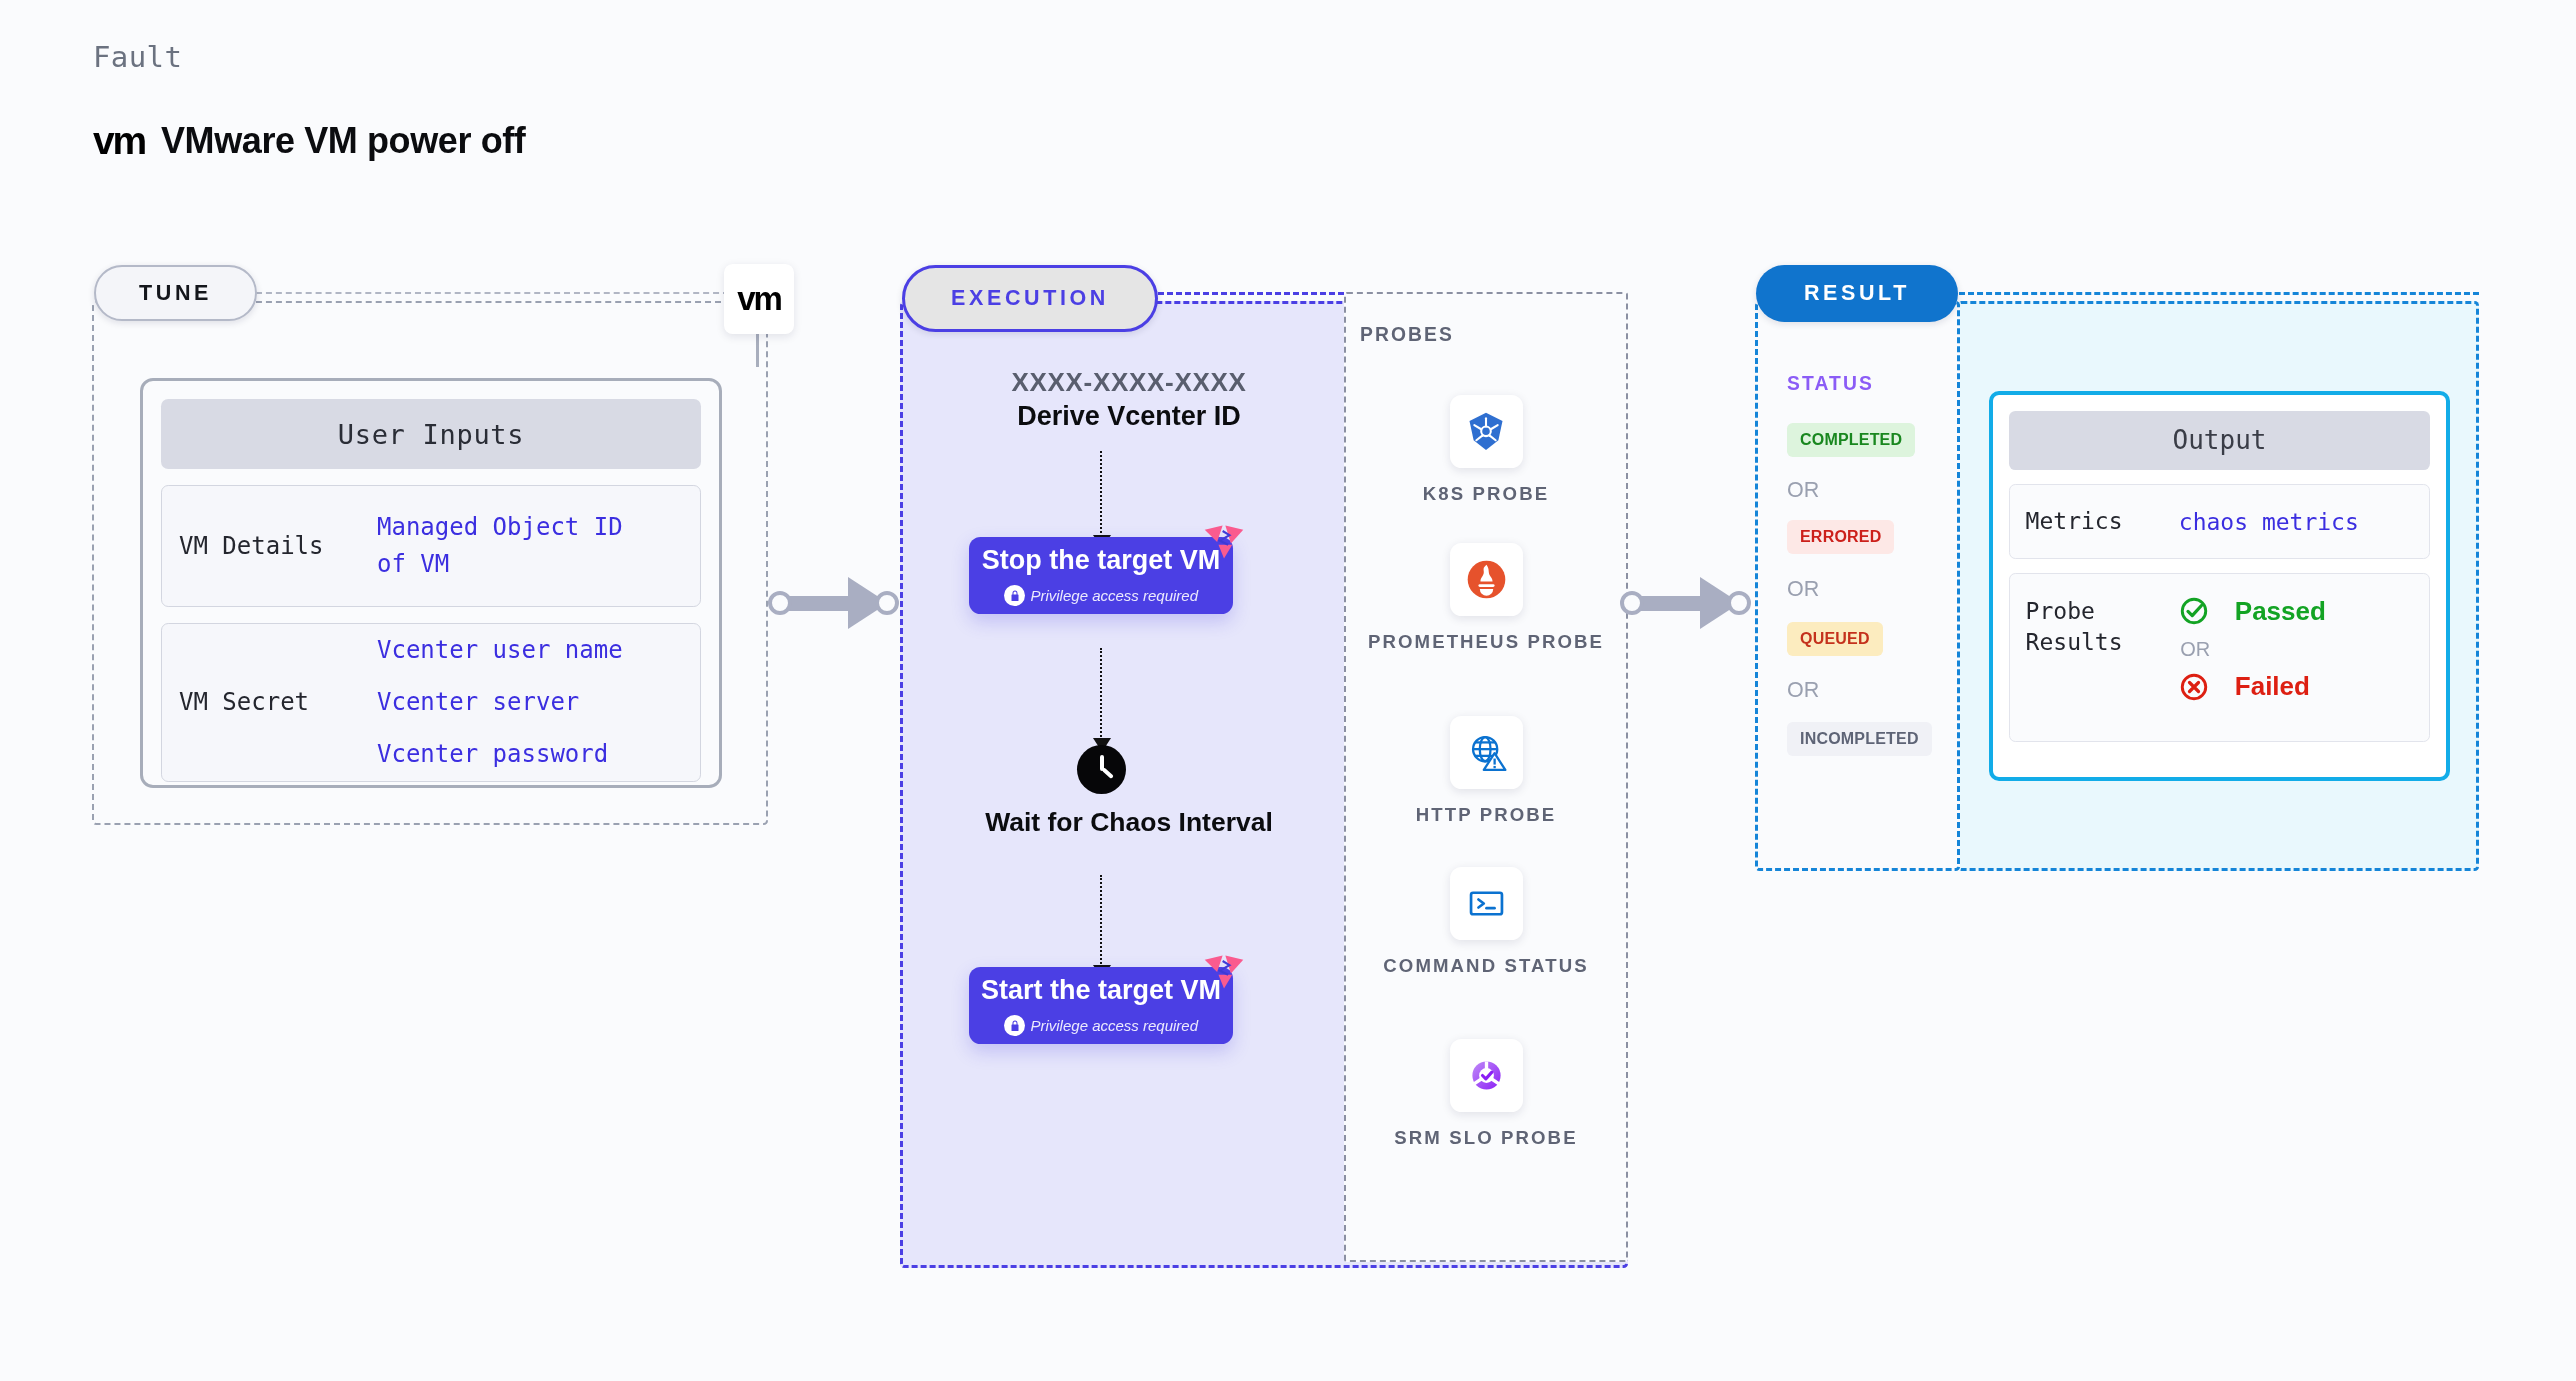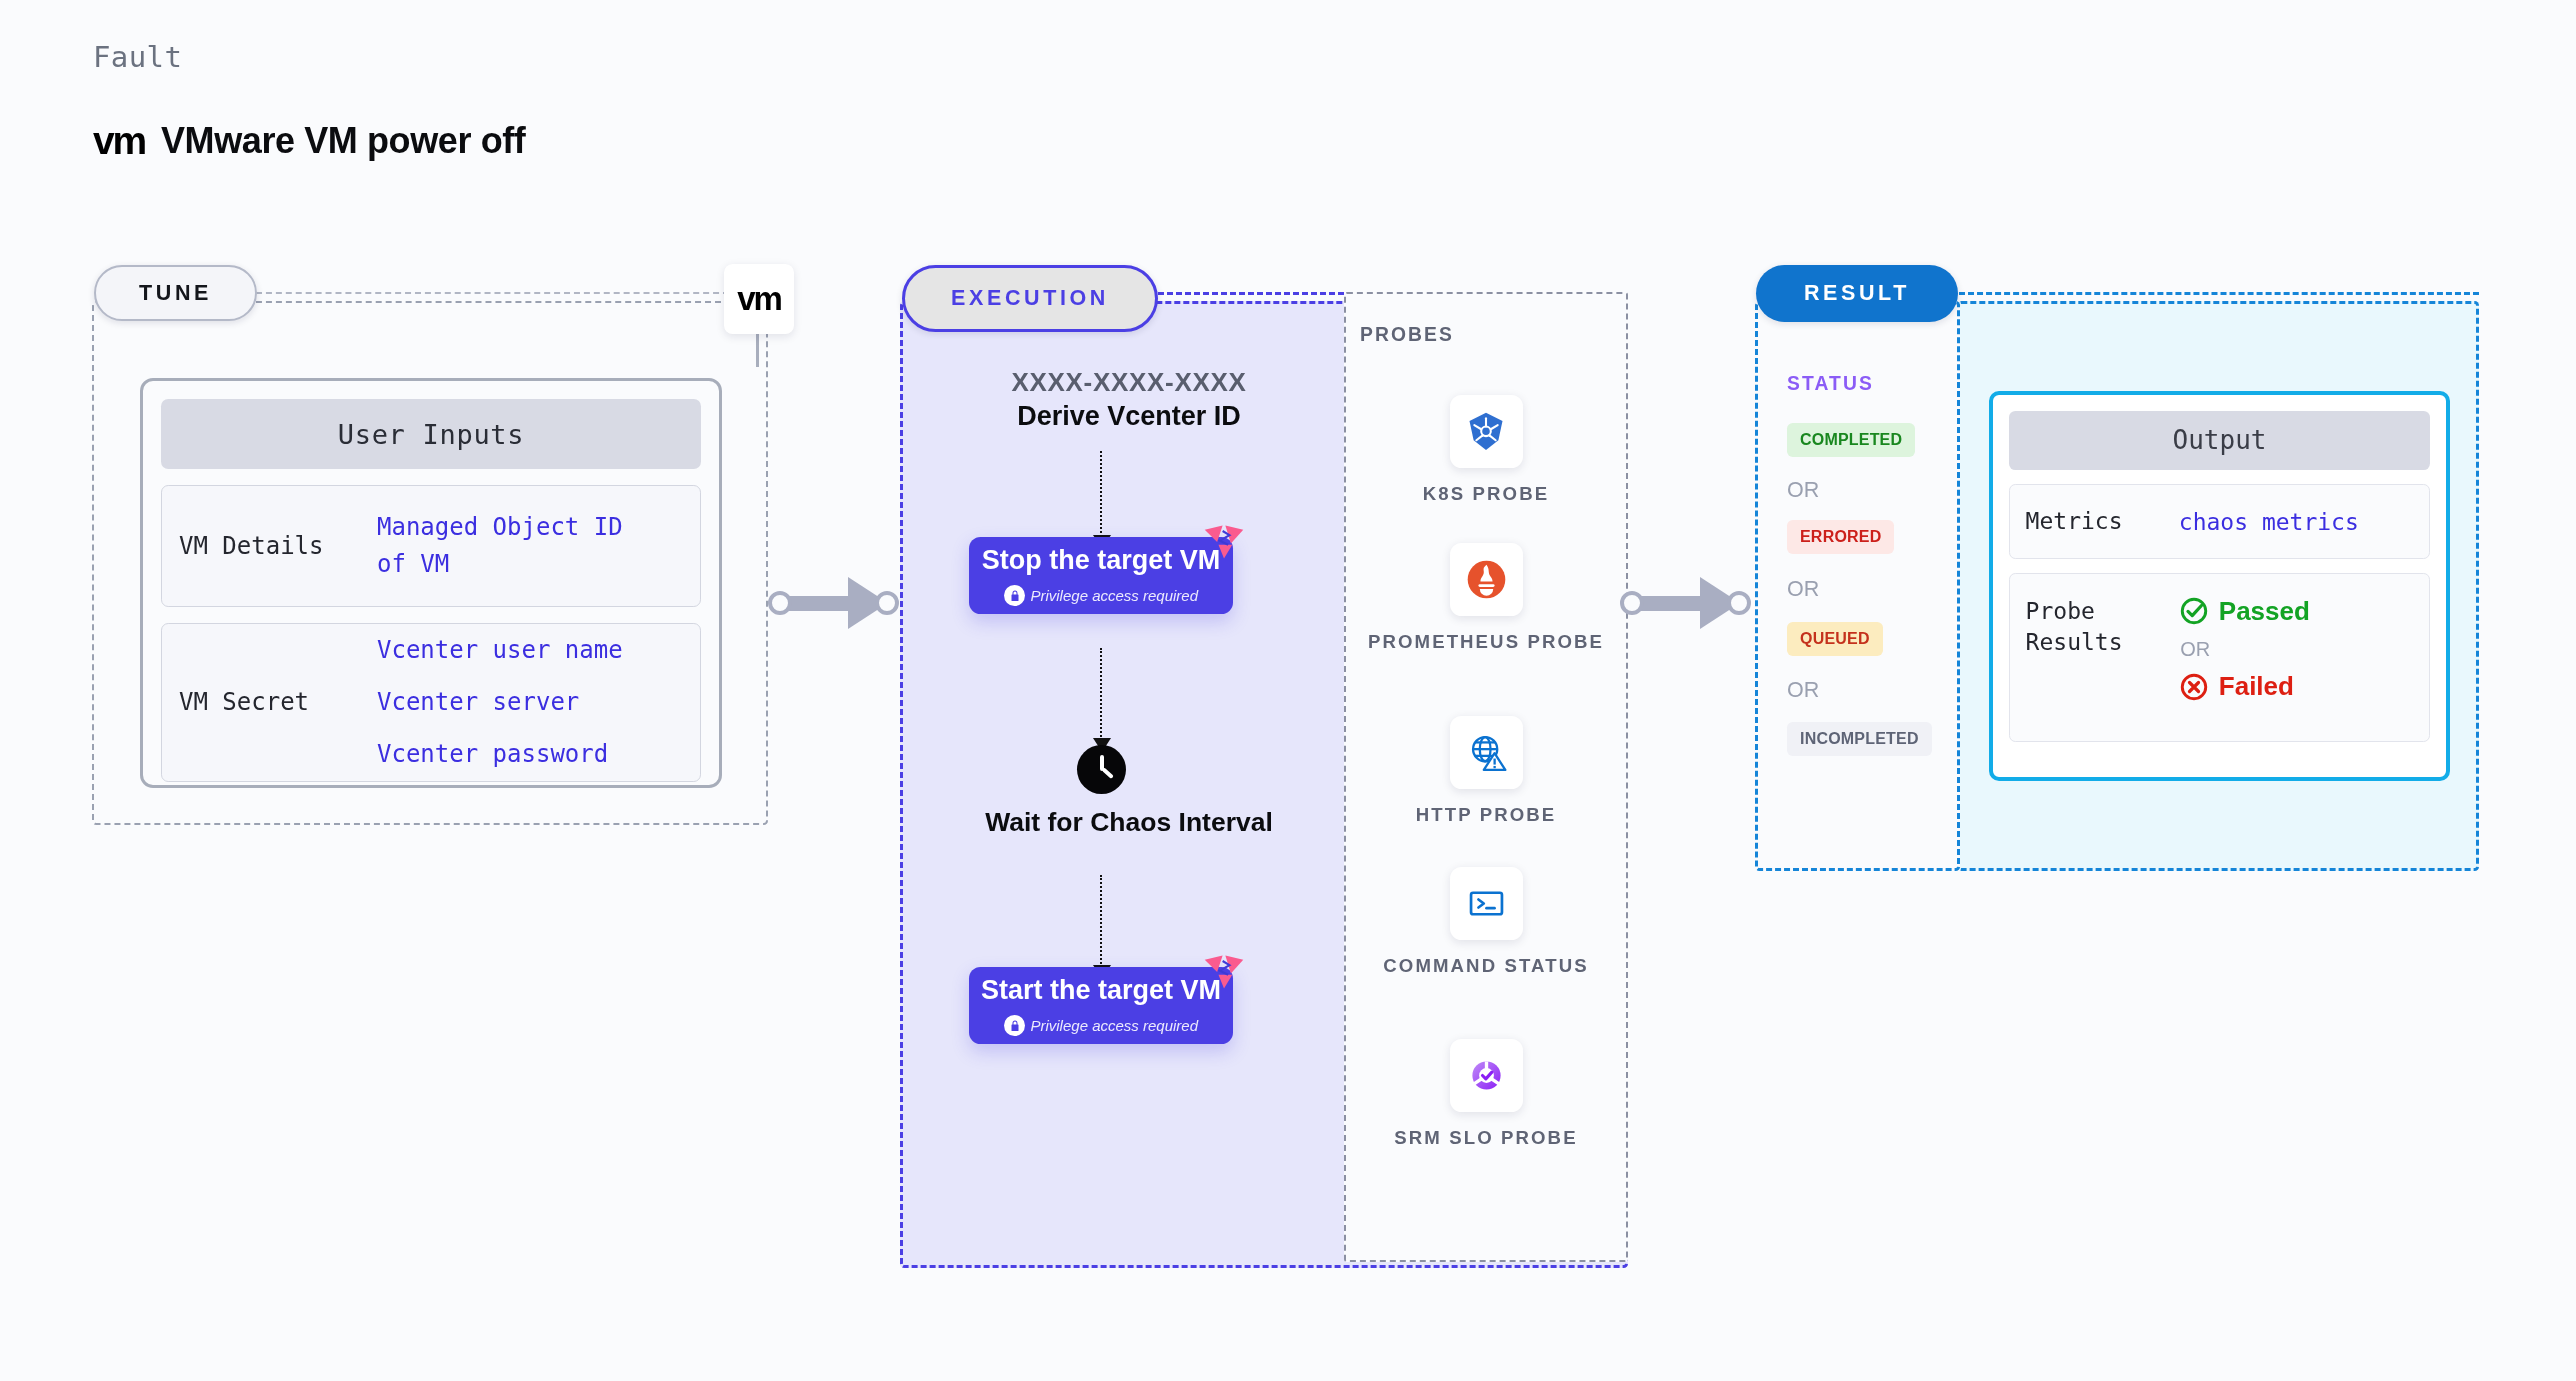--- a/index.html
+++ b/index.html
@@ -260,21 +260,21 @@
     margin: 14.3px 15.8px 0 15.8px; border: 1.4px solid #e2e4ec; border-radius: 6.4px;
     background: #fafbfd; display: flex; align-items: center; padding: 14.3px 0;
   }
   .orow .ok {
     width: 169px; padding-left: 15.8px;
     font-family: "DejaVu Sans Mono", monospace; font-size: 23px; color: #24262e; line-height: 1.35;
   }
   .orow .ov { font-family: "DejaVu Sans Mono", monospace; font-size: 23px; color: #3b2ee0; }
   #orow-metrics { height: 75px; }
   #orow-probe   { height: 169px; align-items: flex-start; padding-top: 21.5px; }
-  .pres { display: flex; align-items: center; gap: 10px; font-weight: 700; font-size: 26px; }
+  .pres { display: flex; align-items: center; gap: 26px; font-weight: 700; font-size: 26px; }
   .pres.pass { color: #13a324; }
   .pres.fail { color: #dd1f12; }
   .pres svg { width: 30px; height: 30px; }
   #orow-probe .oron { margin: 11.5px 0 10px 1.4px; font-size: 20px; color: #9aa0b0; }
 </style>
 </head>
 <body>
 
 <div class="stage">
 

